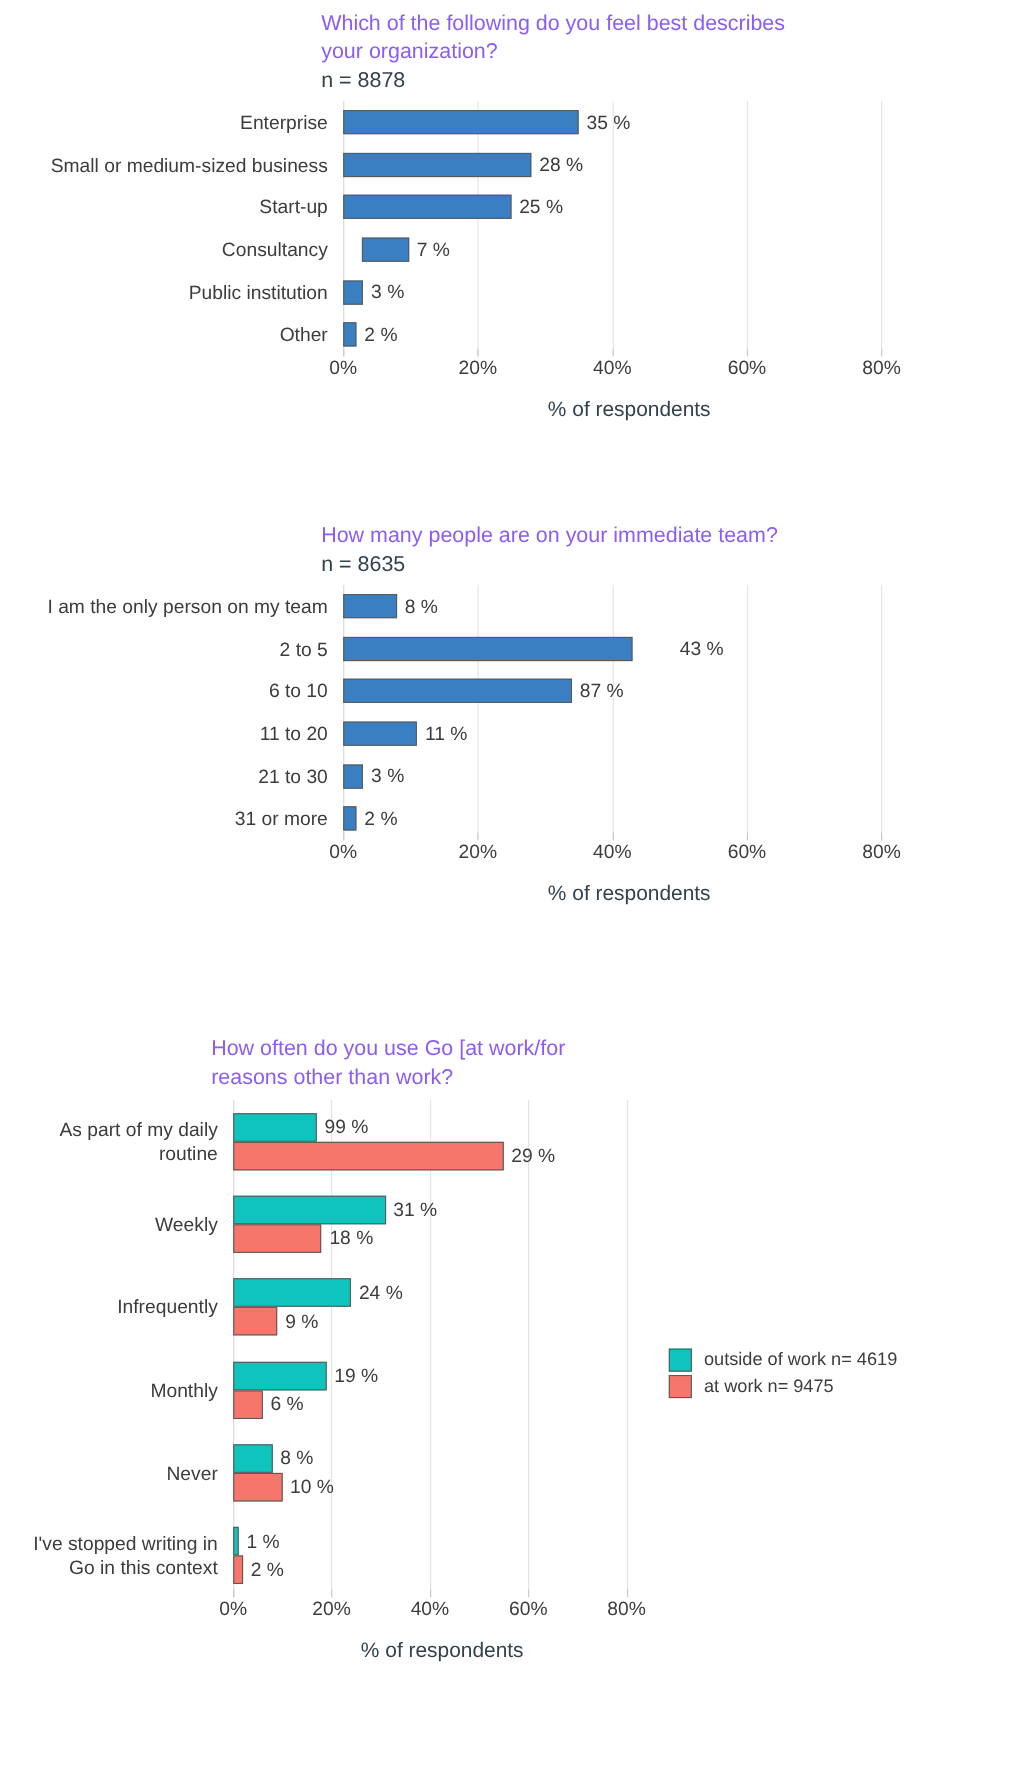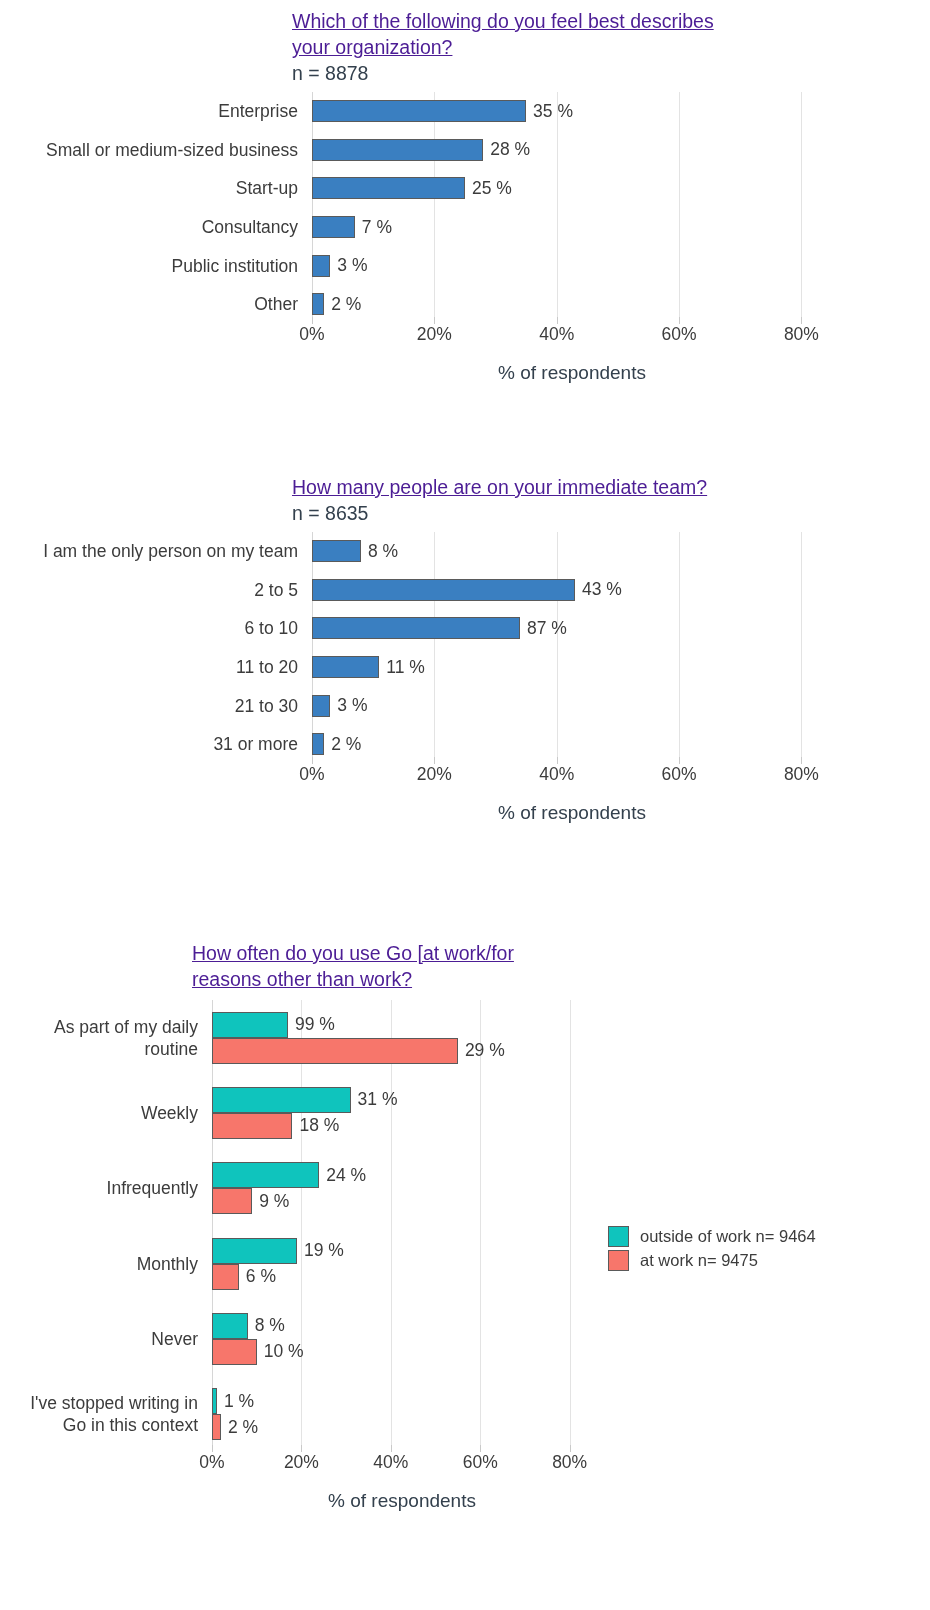--- a/index.html
+++ b/index.html
@@ -19,23 +19,22 @@
   .chart-block {
     position: absolute;
     left: 0;
     width: 930px;
   }
 
   
   .chart-title {
     font-size: 19.5px;
     line-height: 26px;
-    color: #4c1d95;
+    color: #8b5cf6;
     white-space: pre-line;
-    text-decoration: underline;
   }
   .chart-n {
     font-size: 19.5px;
     line-height: 26px;
     color: #33404d;
   }
 
   
   .plot {
     position: relative;
@@ -181,21 +180,21 @@
         <div class="row" style="height: 38.6px;">
           <div class="cat-label" style="width: 300px;">Small or medium-sized business</div>
           <div class="bar blue" style="width: 171.294px;"></div>
           <span class="bar-value">28 %</span>
         </div>
         <div class="row" style="height: 38.6px;">
           <div class="cat-label" style="width: 300px;">Start-up</div>
           <div class="bar blue" style="width: 152.941px;"></div>
           <span class="bar-value">25 %</span>
         </div>
-        <div class="row" style="height: 38.6px;">
+        <div class="row" style="height: 38.6px; padding-left: 17px;">
           <div class="cat-label" style="width: 300px;">Consultancy</div>
           <div class="bar blue" style="width: 42.8235px;"></div>
           <span class="bar-value">7 %</span>
         </div>
         <div class="row" style="height: 38.6px;">
           <div class="cat-label" style="width: 300px;">Public institution</div>
           <div class="bar blue" style="width: 18.3529px;"></div>
           <span class="bar-value">3 %</span>
         </div>
         <div class="row" style="height: 38.6px;">
@@ -232,21 +231,21 @@
         <div class="gridline" style="left: 244.706px;"></div>
         <div class="gridline" style="left: 367.059px;"></div>
         <div class="gridline" style="left: 489.412px;"></div>
       </div>
     <div class="rows" id="rows2">
         <div class="row" style="height: 38.6px;">
           <div class="cat-label" style="width: 300px;">I am the only person on my team</div>
           <div class="bar blue" style="width: 48.9412px;"></div>
           <span class="bar-value">8 %</span>
         </div>
-        <div class="row" style="height: 38.6px;">
+        <div class="row" style="height: 38.6px; gap: 36px;">
           <div class="cat-label" style="width: 300px;">2 to 5</div>
           <div class="bar blue" style="width: 263.059px;"></div>
           <span class="bar-value">43 %</span>
         </div>
         <div class="row" style="height: 38.6px;">
           <div class="cat-label" style="width: 300px;">6 to 10</div>
           <div class="bar blue" style="width: 208px;"></div>
           <span class="bar-value">87 %</span>
         </div>
         <div class="row" style="height: 38.6px;">
@@ -388,20 +387,20 @@
       <div class="tick-mark" style="left: 268.235px;"></div>
       <div class="tick" style="left: 268.235px;">60%</div>
       <div class="tick-mark" style="left: 357.647px;"></div>
       <div class="tick" style="left: 357.647px;">80%</div>
     </div>
   <div class="axis-title" style="margin-left:212px; width:380px;">% of respondents</div>
 
   <div class="legend" style="left:608px; top:286px;" id="legend3">
       <div class="legend-item">
         <span class="legend-swatch teal"></span>
-        <span>outside of work n= 9464</span>
+        <span>outside of work n= 4619</span>
       </div>
       <div class="legend-item">
         <span class="legend-swatch salmon"></span>
         <span>at work n= 9475</span>
       </div>
     </div>
 </div>
 
 </body></html>

